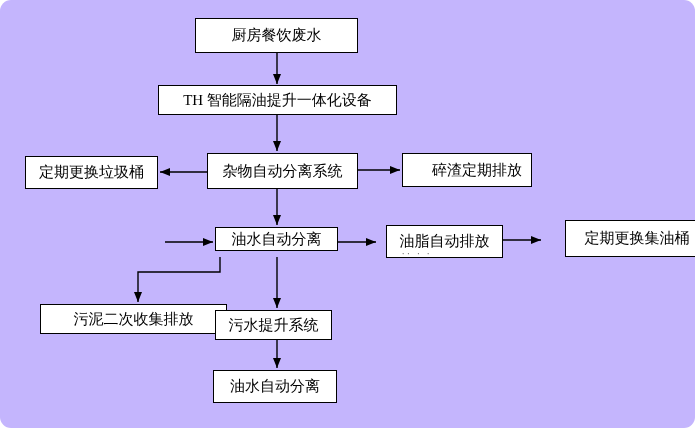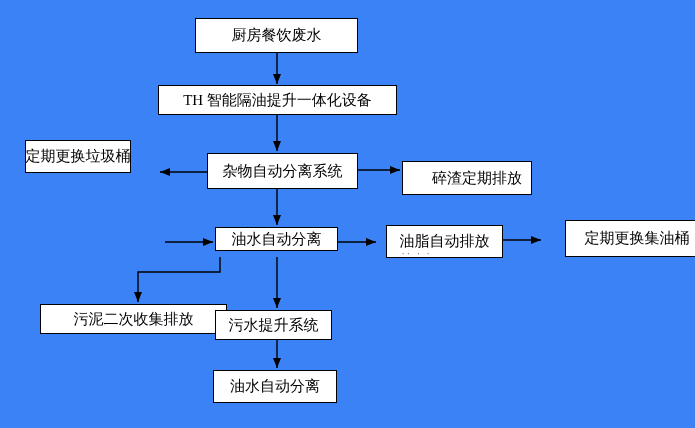--- a/index.html
+++ b/index.html
@@ -4,23 +4,24 @@
 <style>
   html, body {
     margin: 0;
     padding: 0;
     background: #ffffff;
   }
   #canvas {
     position: relative;
     width: 695px;
     height: 428px;
-    background: #3b82f6;
+    background: #c4b5fd;
     font-family: "Liberation Serif", "DejaVu Serif", serif;
     overflow: hidden;
+    border-radius: 11px;
   }
   #connectors {
     position: absolute;
     left: 0;
     top: 0;
     width: 695px;
     height: 428px;
   }
   .node {
     position: absolute;
@@ -78,25 +79,25 @@
   </div>
 
   <div class="node" style="left:158px; top:85px;  width:239px; height:30px;">
     <span class="lbl">TH 智能隔油提升一体化设备</span>
   </div>
 
   <div class="node" style="left:207px; top:153px; width:151px; height:36px;">
     <span class="lbl">杂物自动分离系统</span>
   </div>
 
-  <div class="node" style="left:25px;  top:140px; width:106px; height:33px;">
+  <div class="node" style="left:25px;  top:156px; width:133px; height:33px;">
     <span class="lbl">定期更换垃圾桶</span>
   </div>
 
-  <div class="node" style="left:402px; top:161px; width:130px; height:34px;padding-left:20px;">
+  <div class="node" style="left:402px; top:153px; width:130px; height:34px;padding-left:20px;">
     <span class="lbl">碎渣定期排放</span>
   </div>
 
 
   <div class="node" style="left:215px; top:227px; width:123px; height:24px;">
     <span class="lbl">油水自动分离</span>
   </div>
 
   <div class="node" style="left:378px; top:225px; width:117px; height:33px;margin-left:8px;">
     <span class="lbl">油脂自动排放<span class="dots">·· · ·</span></span>

